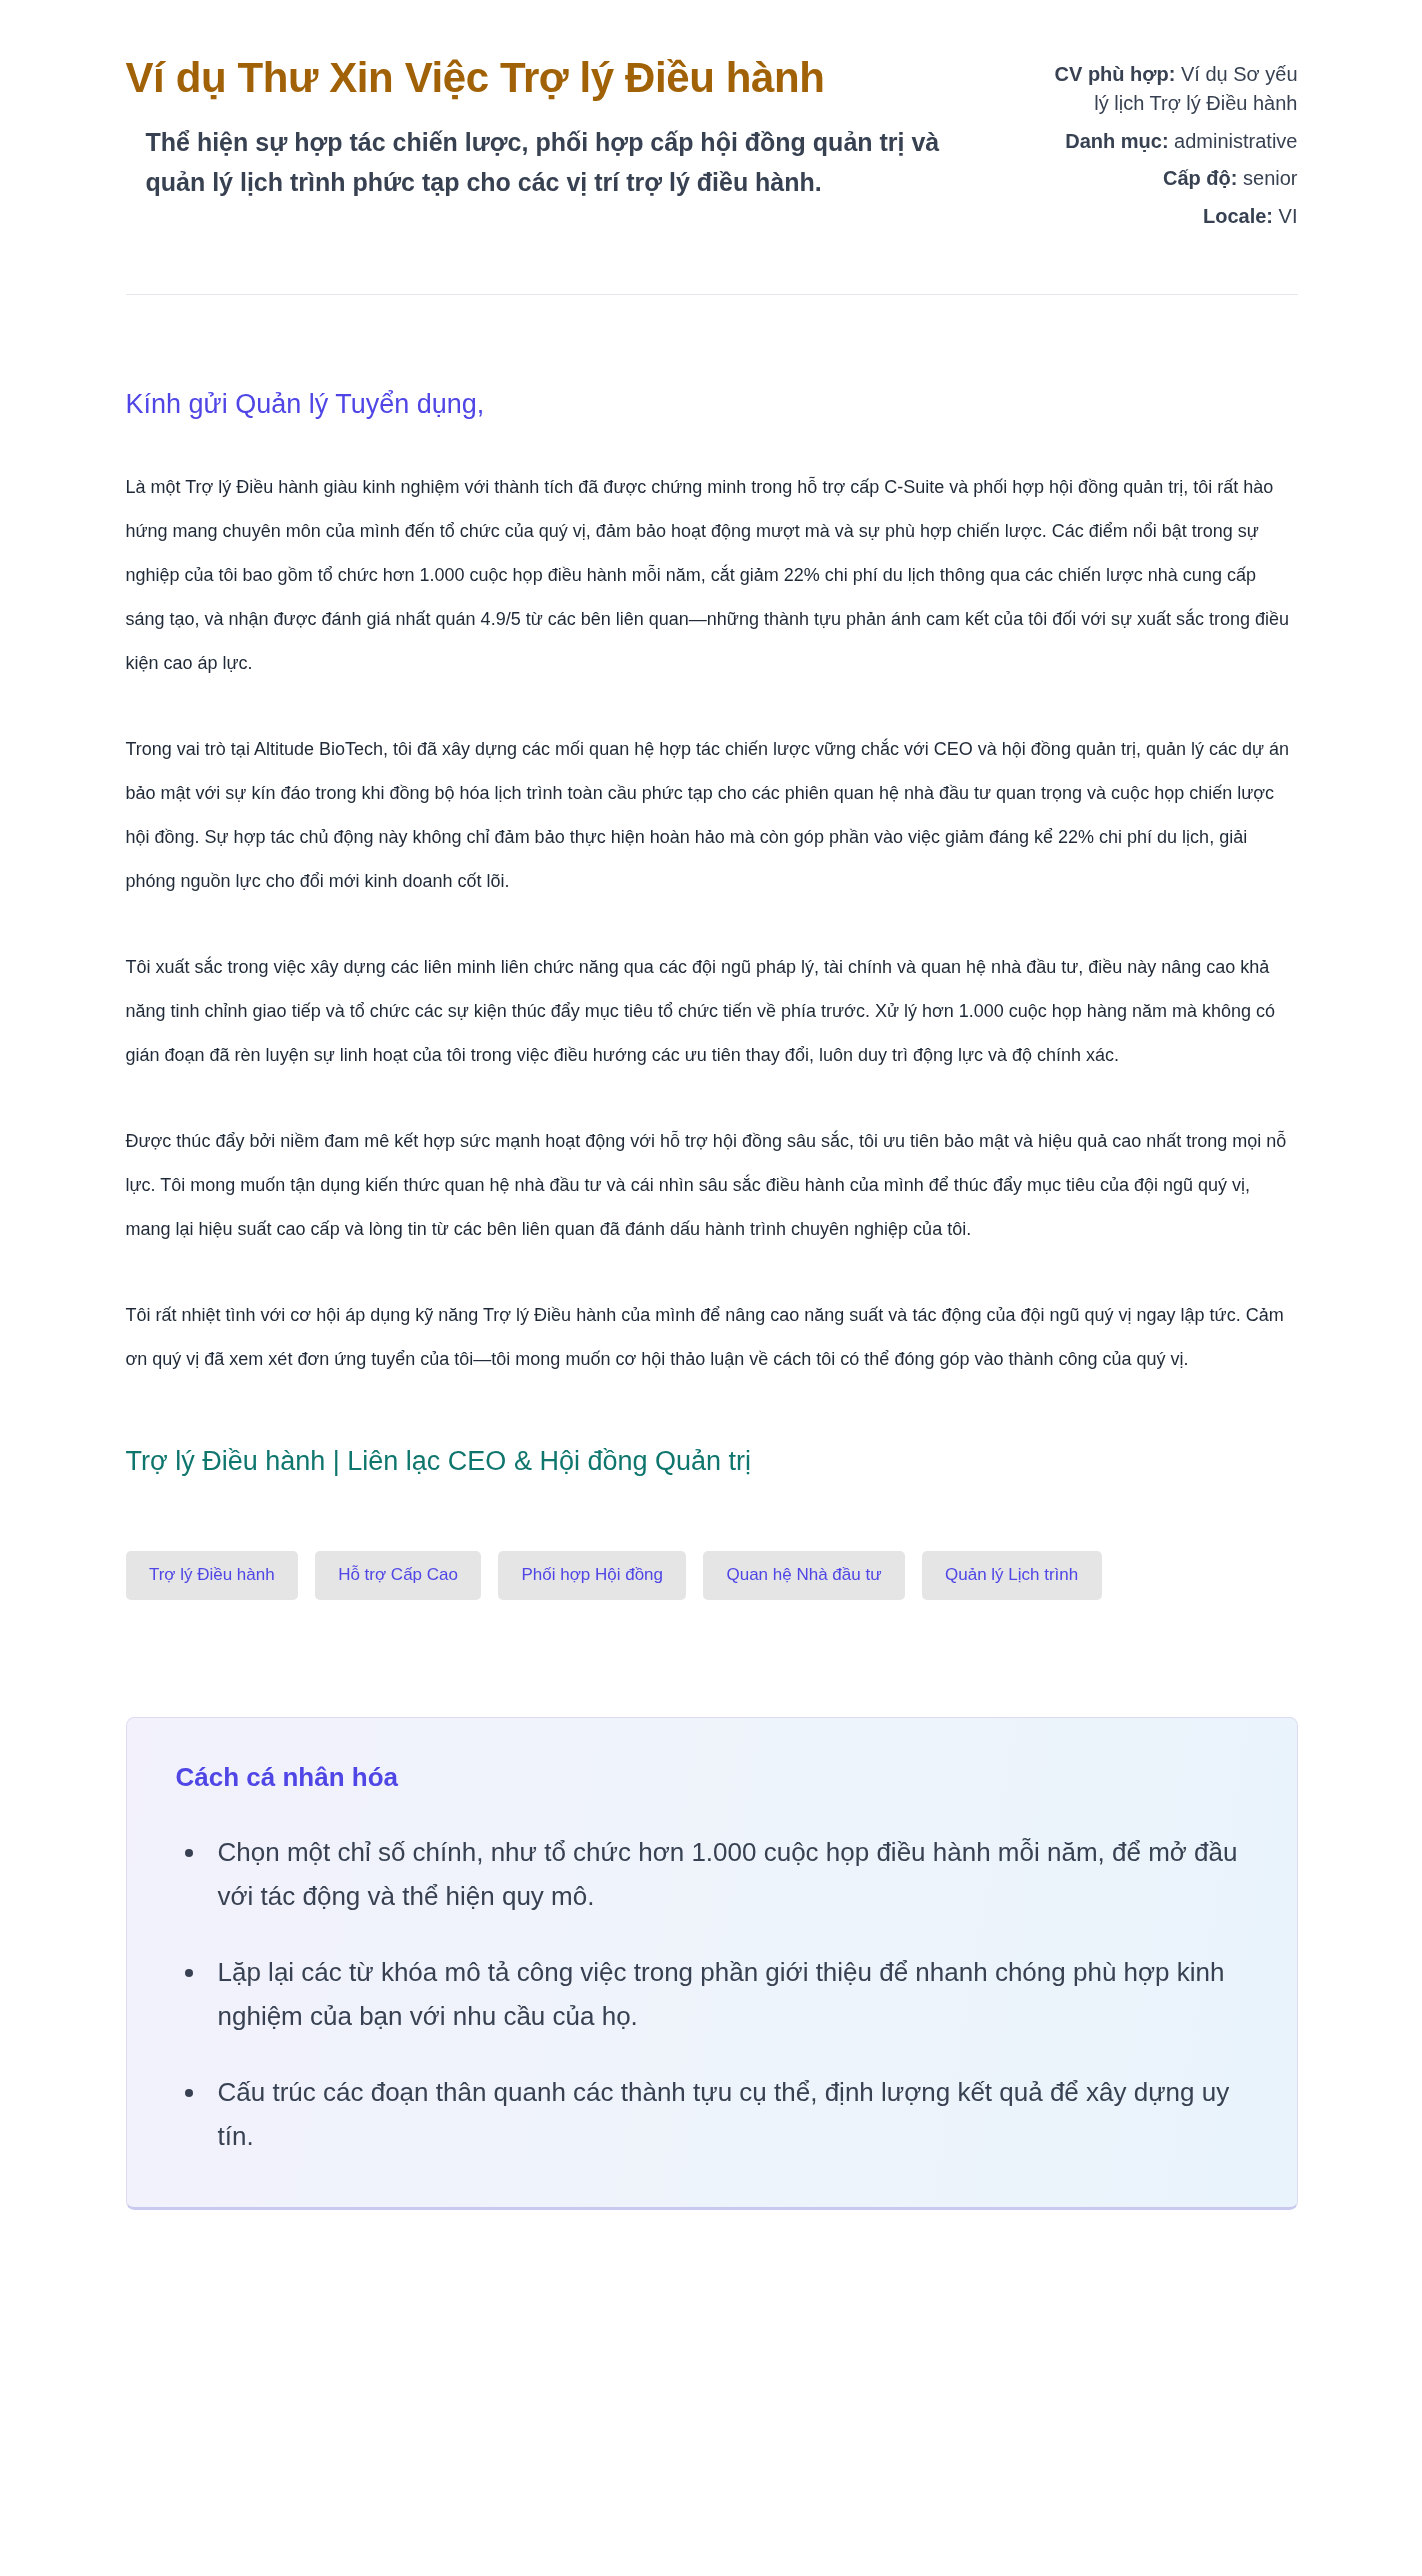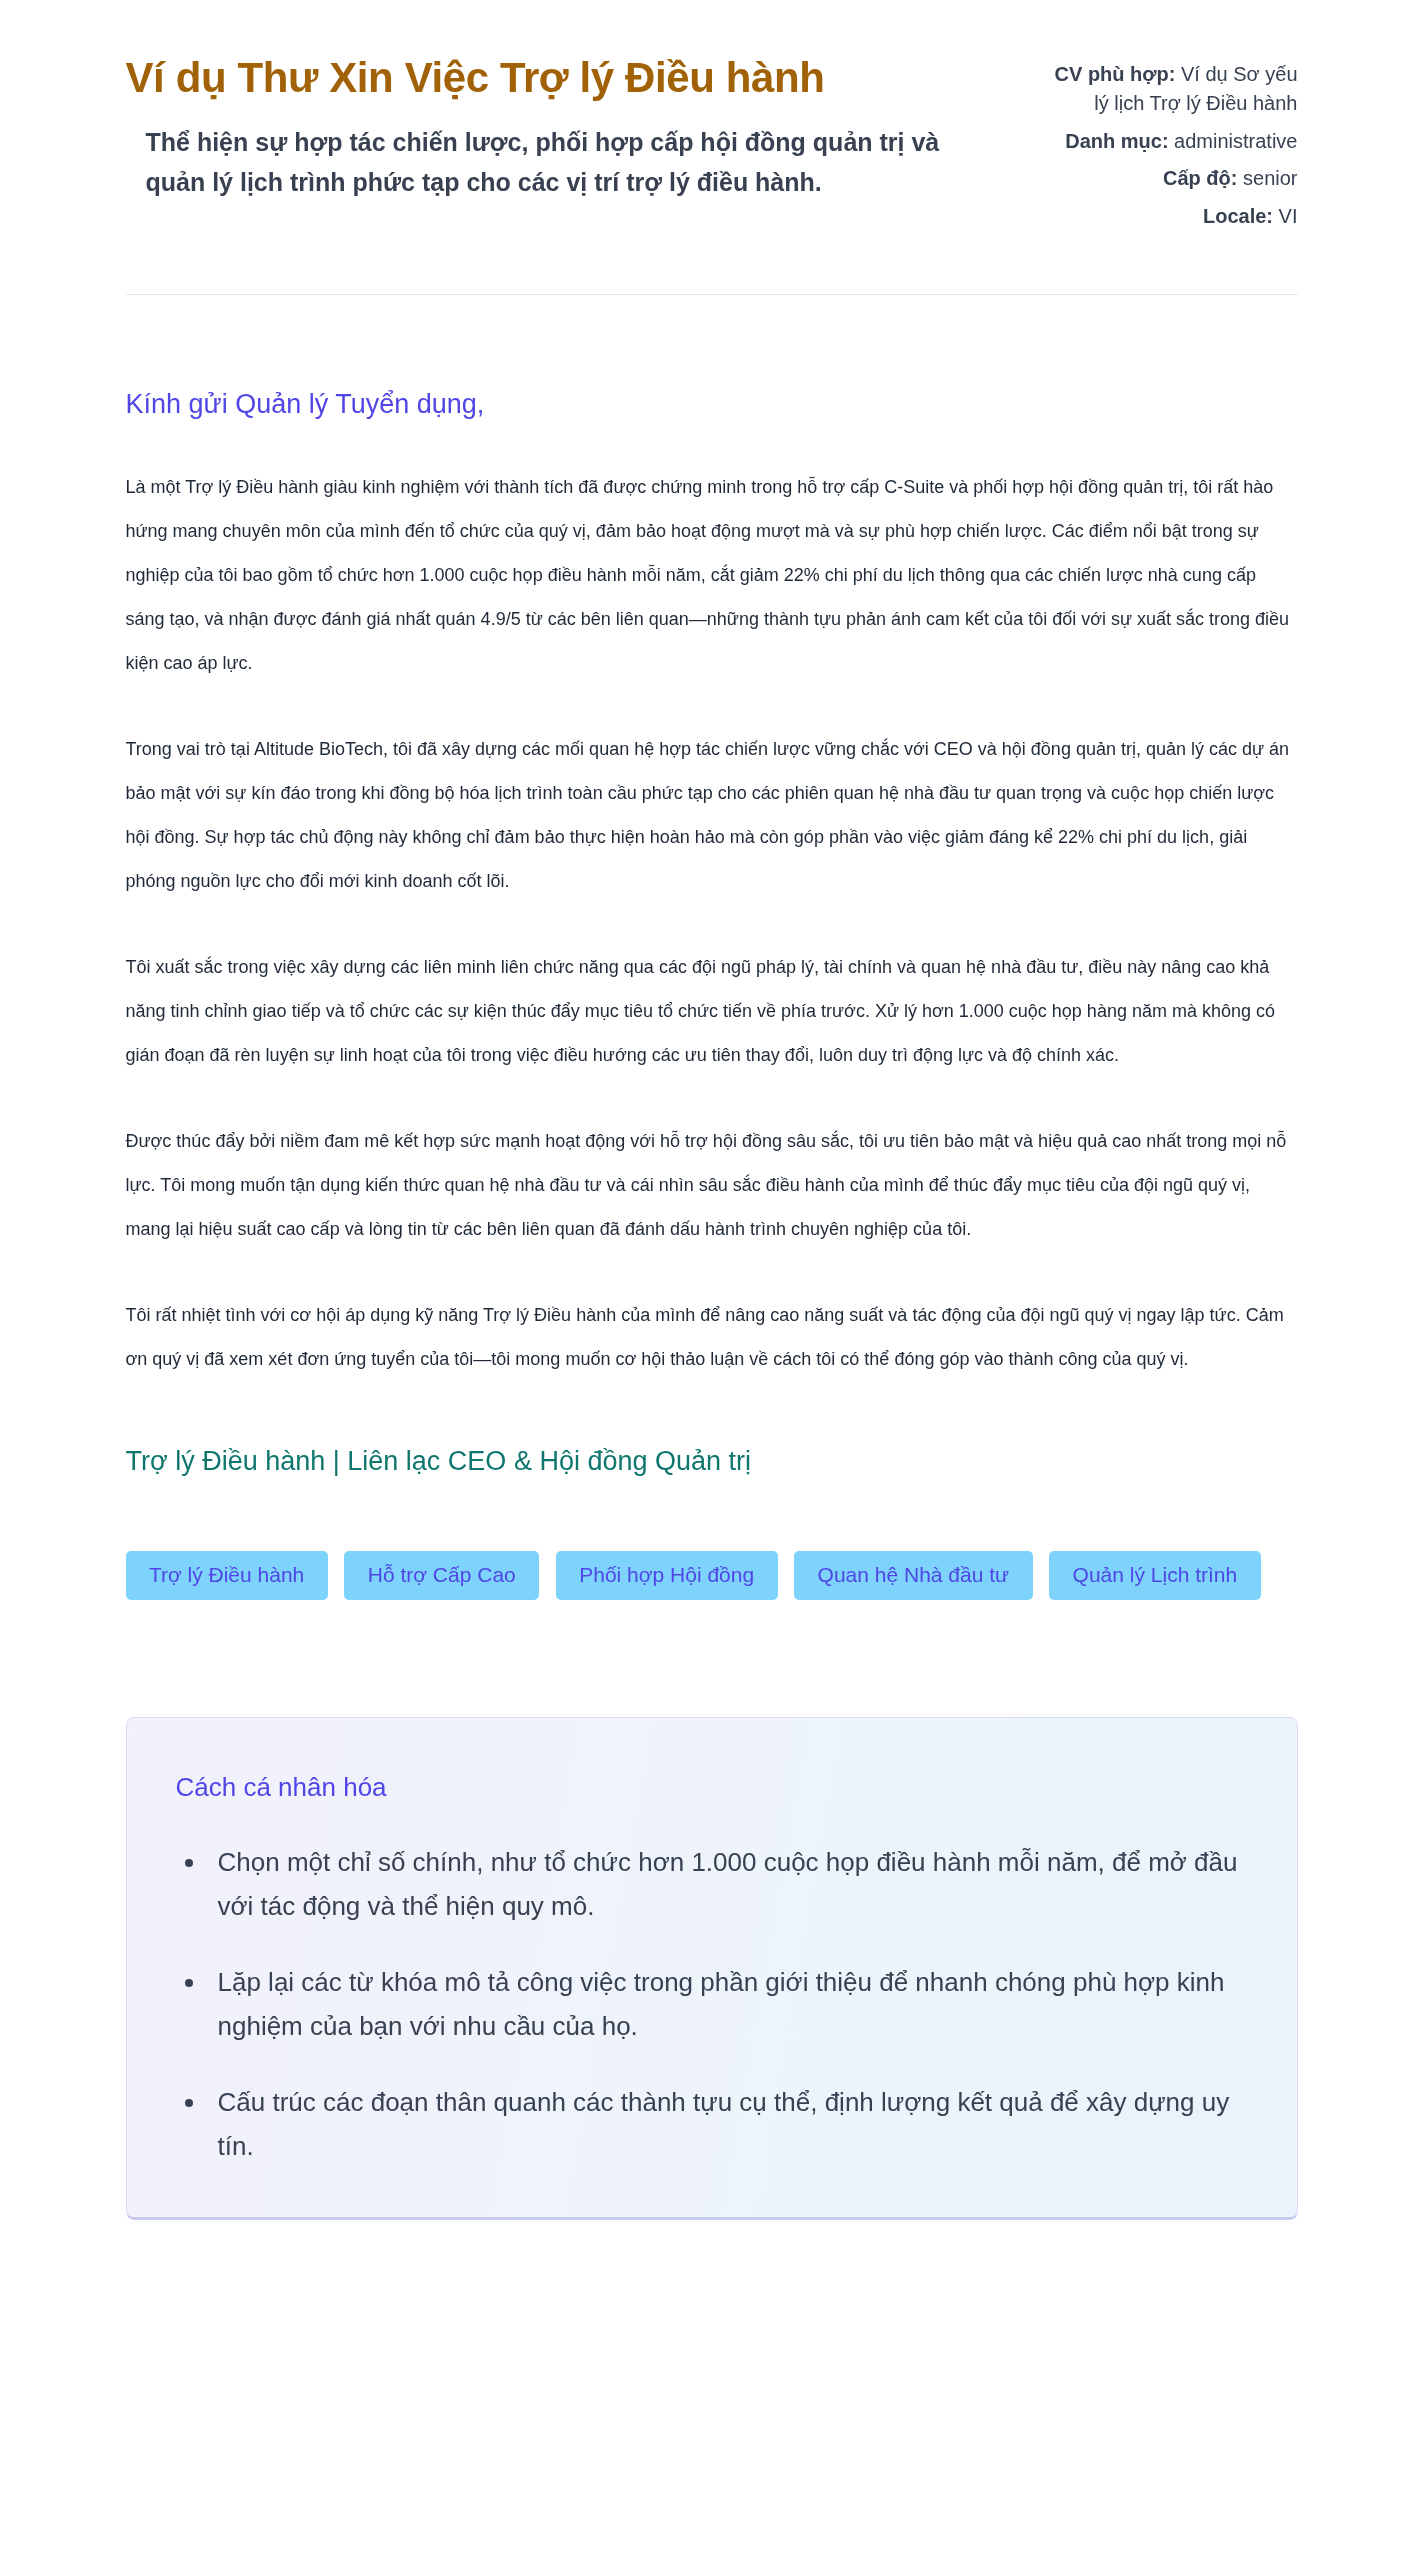--- a/index.html
+++ b/index.html
@@ -85,43 +85,42 @@
   }
 
   
   .tags {
     margin-top: 74px;
     display: flex;
     flex-wrap: wrap;
     gap: 16.7px;
   }
   .tag-pill {
-    background: #7dd3fc;
+    background: #e5e5e5;
     color: #4f46e5;
-    font-size: 21px;
+    font-size: 17px;
     line-height: 22.6px;
     padding: 13.4px 23.4px;
     border-radius: 5px;
     white-space: nowrap;
   }
 
   
   .tips-box {
     margin-top: 117px;
     border: 0.8px solid #dcdbf3;
     border-bottom: 3.3px solid #c9c8ee;
     border-radius: 8.4px;
     background: linear-gradient(100deg, #f2f1fc 0%, #eef4fb 55%, #e9f3fb 100%);
     padding: 44px 49px 49px 49px;
   }
   .tips-heading {
     color: #4f46e5;
     font-size: 26px;
-    font-weight: 400;
-    margin-top: 10px;
+    font-weight: 700;
   }
   .tips-list {
     margin-top: 37px;
     padding-left: 32px;
     list-style: disc;
   }
   .tips-list li {
     font-size: 26px;
     line-height: 44px;
     color: #374151;

